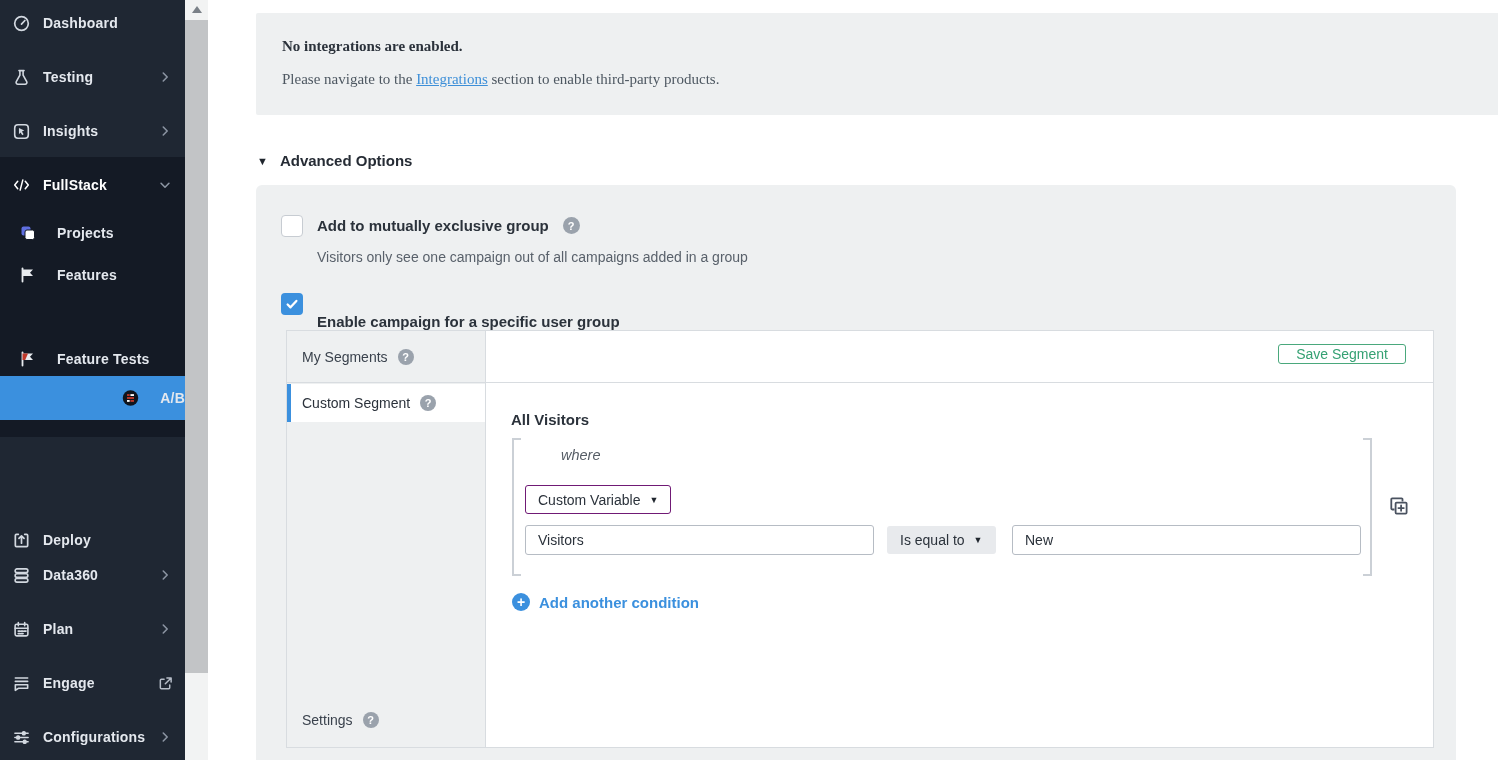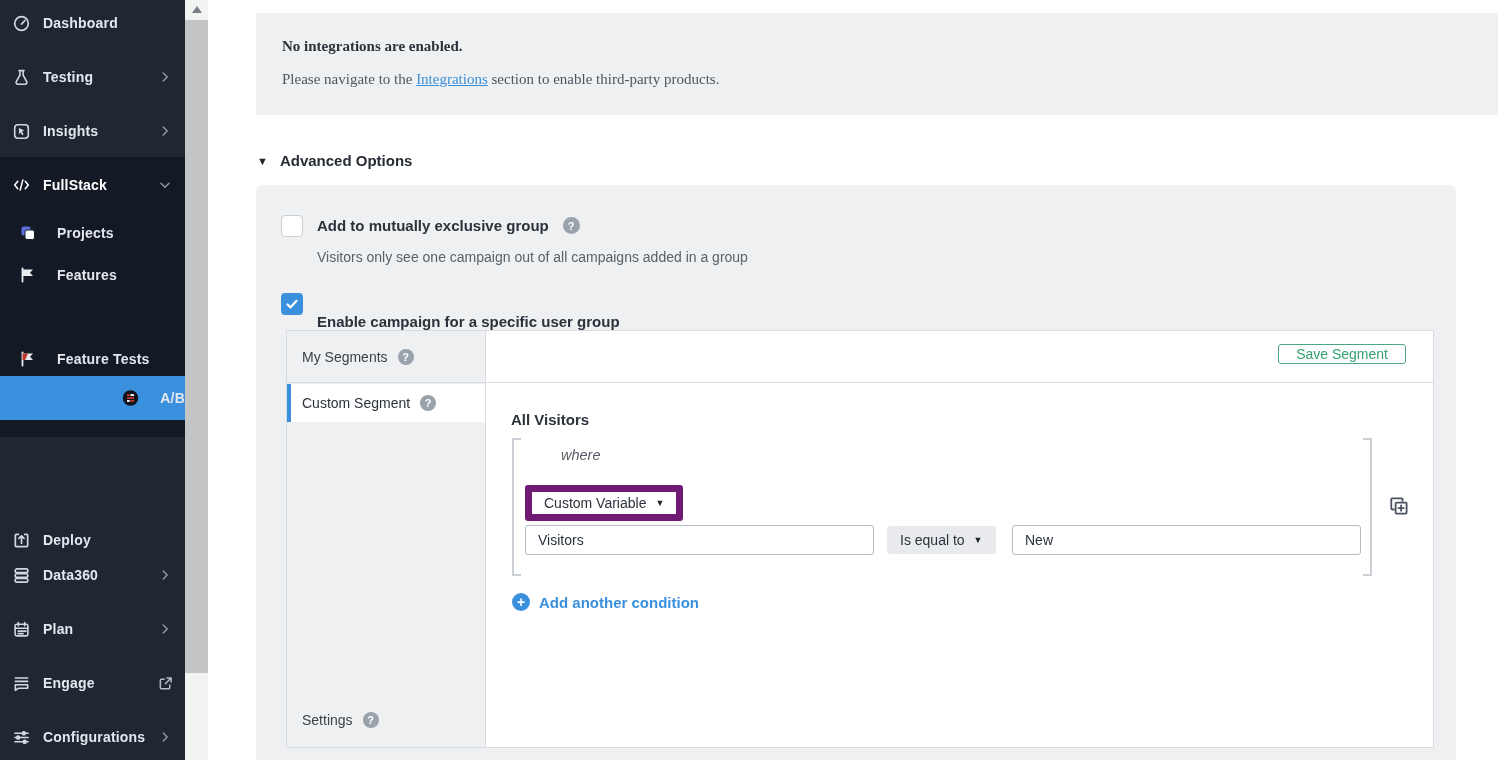--- a/index.html
+++ b/index.html
@@ -51,21 +51,21 @@
   .tab { position:absolute; left:0; width:199px; display:flex; align-items:center; gap:10px; padding-left:15px; cursor:pointer;
     font-size:14px; color:#3a424d; }
   .tab.selected { background:#fff; color:#2b323b; border-left:4px solid #3b90de; padding-left:11px; width:198px; }
   .save-btn { position:absolute; right:27px; top:13px; height:20px; padding:0 17px; background:#fff; border:1px solid #4aa87c;
     border-radius:3px; color:#35a173; font-size:14px; display:flex; align-items:center; cursor:pointer; }
 
   .seg-title { position:absolute; left:224px; top:80px; font-size:15px; font-weight:700; color:#2b323b; }
   .bracket-l { position:absolute; left:225px; top:107px; width:9px; height:138px; border:2px solid #cbd0d6; border-right:none; }
   .bracket-r { position:absolute; left:1076px; top:107px; width:9px; height:138px; border:2px solid #cbd0d6; border-left:none; }
   .where { position:absolute; left:238px; top:116px; font-size:14.5px; font-style:italic; color:#565d66;margin-left:36px; }
-  .dd-chip { position:absolute; height:36px; background:#fff; border:7px solid #701a75; border-radius:3px; display:flex;
+  .dd-chip { position:absolute; height:29px; background:#fff; border:1px solid #701a75; border-radius:3px; display:flex;
     align-items:center; gap:9px; padding:0 12px; font-size:14px; color:#2b323b; cursor:pointer; }
   .dd-caret { font-size:9px; color:#1f252d; }
   .txt-input { position:absolute; height:30px; width:349px; border:1px solid #b6bcc4; border-radius:3px; background:#fff;
     font-size:14px; color:#2b323b; padding:0 12px; font-family:"Liberation Sans",sans-serif; }
   .op-chip { position:absolute; left:600px; top:195px; height:28px; background:#e8eaed; border-radius:3px; display:flex;
     align-items:center; gap:9px; padding:0 13px; font-size:14px; color:#2b323b; cursor:pointer; }
   .dup-icon { position:absolute; left:1102px; top:165px; width:20px; height:20px; cursor:pointer; }
   .add-cond { position:absolute; left:225px; top:262px; display:flex; align-items:center; gap:9px; cursor:pointer; }
   .plus-circle { width:18px; height:18px; border-radius:50%; background:#3b90de; color:#fff; font-size:14px; font-weight:700;
     display:flex; align-items:center; justify-content:center; line-height:1; }

